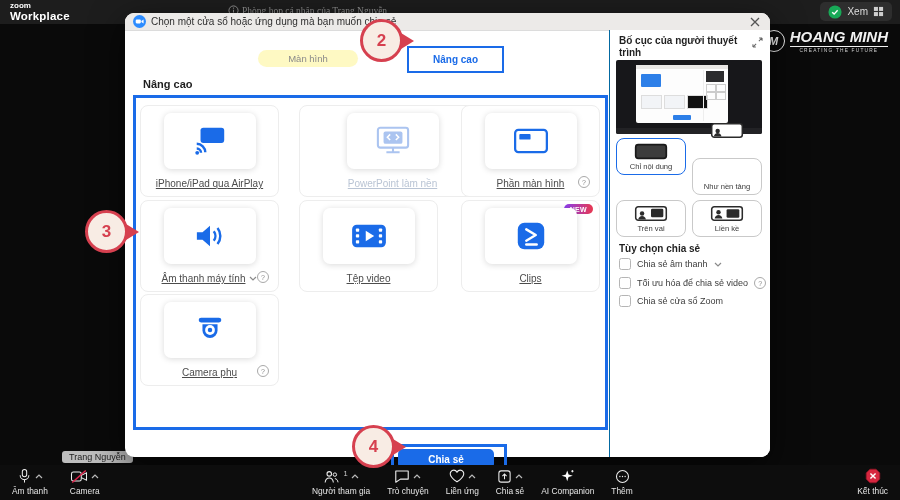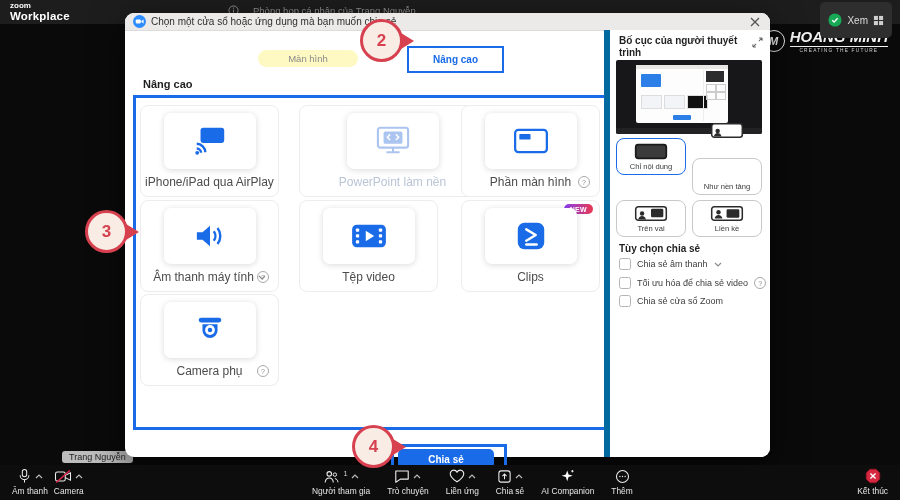--- a/index.html
+++ b/index.html
@@ -5,22 +5,22 @@
   html,body{margin:0;padding:0;background:#000;}
   .stage{position:relative;width:900px;height:500px;background:#0a0a0a;overflow:hidden;
          font-family:"Liberation Sans","DejaVu Sans",sans-serif;-webkit-font-smoothing:antialiased;}
   svg{display:block;}
 
   
   .topbar{position:absolute;top:0;left:0;width:100%;height:24px;background:#1d1d1d;z-index:5;}
   .brand{position:absolute;left:10px;top:2px;color:#fff;line-height:1;}
   .brand-top{font-size:8px;font-weight:700;}
   .brand-bottom{font-size:11.5px;font-weight:700;letter-spacing:.2px;margin-top:1px;}
-  .meeting-info{position:absolute;left:228px;top:5px;display:flex;align-items:center;gap:14px;color:#8f8f8f;font-size:9.5px;}
-  .view-pill{position:absolute;right:8px;top:2px;height:36px;background:#2e2e2e;border-radius:5px;
+  .meeting-info{position:absolute;left:228px;top:5px;display:flex;align-items:center;gap:3px;color:#8f8f8f;font-size:9.5px;font-family:Liberation Serif, serif;}
+  .view-pill{position:absolute;right:8px;top:2px;height:19px;background:#2e2e2e;border-radius:5px;
              display:flex;align-items:center;gap:5px;padding:0 8px;color:#ddd;font-size:10px;z-index:6;}
 
   
   .watermark{position:absolute;top:28px;right:12px;display:flex;align-items:center;gap:5px;color:#f2f2f2;z-index:4;}
   .wm-circle{width:20px;height:20px;border:1.6px solid #f2f2f2;border-radius:50%;display:flex;
              align-items:center;justify-content:center;font-size:11px;font-style:italic;font-weight:700;}
   .wm-title{font-size:15px;font-weight:800;font-style:italic;border-bottom:1.5px solid #f2f2f2;padding-bottom:1px;}
   .wm-tag{font-size:4.8px;letter-spacing:1.2px;color:#cfcfcf;margin-top:1px;text-align:center;}
 
   
@@ -36,35 +36,35 @@
             display:flex;align-items:center;justify-content:center;font-size:9.5px;color:#8a8a8a;}
   .tab-adv-box{position:absolute;left:282px;top:16px;width:93px;height:23px;border:2.5px solid #1a6be8;background:#fff;
                display:flex;align-items:center;justify-content:center;font-size:10px;font-weight:700;color:#1a6be8;}
   .section-label{position:absolute;left:18px;top:48px;font-size:11px;font-weight:700;color:#1f1f1f;}
   .grid-box{position:absolute;left:8px;top:65px;width:469px;height:329px;border:3px solid #1a6be8;}
 
   .card{position:absolute;width:137px;height:90px;background:#fff;border:1px solid #ededed;border-radius:8px;cursor:pointer;}
   .tile{position:absolute;left:50%;transform:translateX(-50%);top:7px;width:92px;height:56px;background:#fff;border-radius:7px;
         box-shadow:0 1px 6px rgba(0,0,0,.15);display:flex;align-items:center;justify-content:center;}
   .card-label-row{position:absolute;bottom:7px;left:4px;right:4px;display:flex;align-items:center;justify-content:center;
-                  gap:4px;font-size:12px;color:#4c4c4c;white-space:nowrap;}
+                  gap:4px;font-size:10px;color:#4c4c4c;white-space:nowrap;text-decoration:underline;}
   .card.disabled .card-label-row{color:#b9c4d4;}
   .help{width:10px;height:10px;border:1px solid #a9a9a9;border-radius:50%;font-size:7px;color:#8a8a8a;
         display:flex;align-items:center;justify-content:center;flex:none;}
   .help-abs{position:absolute;right:9px;bottom:8px;}
   .warn-abs{position:absolute;right:9px;bottom:6px;}
   .badge-new{position:absolute;top:3px;right:6px;background:linear-gradient(90deg,#8a3ff2,#e8384f);color:#fff;
              font-size:7px;font-weight:700;padding:1.5px 6px;border-radius:7px;letter-spacing:.3px;}
 
   .share-annot{position:absolute;left:266px;top:414px;width:110px;height:24px;border:3px solid #1a6be8;}
   .share-btn{position:absolute;left:273px;top:419px;width:96px;height:20px;background:#1a6be8;border:none;border-radius:5px;
              color:#fff;font-size:10px;font-weight:700;display:flex;align-items:center;justify-content:center;cursor:pointer;}
 
   
-  .sidebar{position:absolute;right:0;top:17px;width:160px;bottom:0;background:#fff;border-left:6px solid #0369a1;border-radius:0 0 9px 0;}
+  .sidebar{position:absolute;right:0;top:17px;width:160px;bottom:0;background:#fff;border-left:1px solid #0369a1;border-radius:0 0 9px 0;}
   .sb-title{position:absolute;left:9px;top:5px;width:128px;font-size:10px;font-weight:700;color:#1f1f1f;line-height:1.2;}
   .sb-expand{position:absolute;right:7px;top:7px;cursor:pointer;}
   .sb-preview{position:absolute;left:6px;top:30px;width:146px;height:74px;background:#17171a;border-radius:2px;overflow:hidden;}
   .pv-win{position:absolute;left:20px;top:5px;width:92px;height:58px;background:#fdfdfd;border-radius:2px;}
   .pv-head{position:absolute;top:0;left:0;right:0;height:4px;background:#e9e7e5;}
   .pv-sel{position:absolute;left:5px;top:9px;width:20px;height:13px;background:#2d7fe8;border-radius:1px;}
   .pv-th{position:absolute;top:30px;width:19px;height:12px;background:#f2f4f7;border:.5px solid #ddd;}
   .pv-side{position:absolute;right:2px;top:5px;width:22px;bottom:2px;border-left:1px solid #eee;}
   .pv-side-dark{position:absolute;left:2px;top:1px;width:18px;height:11px;background:#2c2c2e;}
   .pv-dot{position:absolute;width:8px;height:6px;border:.5px solid #ccc;}
@@ -89,21 +89,21 @@
 
   
   .name-pill{position:absolute;left:62px;top:451px;background:#bdbdbd;color:#1d1d1d;font-size:9px;
              padding:1px 7px;border-radius:3px;z-index:6;}
 
   
   .toolbar{position:absolute;left:0;bottom:0;width:100%;height:35px;background:#0d0d0d;z-index:20;}
   .tb-item{display:flex;flex-direction:column;align-items:center;justify-content:flex-start;gap:2px;color:#e6e6e6;
            font-size:8.4px;cursor:pointer;}
   .tb-iconrow{height:16px;display:flex;align-items:center;gap:3px;}
-  .tb-left{position:absolute;left:12px;top:3px;display:flex;gap:6px;}
+  .tb-left{position:absolute;left:12px;top:3px;display:flex;gap:22px;}
   .tb-center{position:absolute;left:312px;top:3px;display:flex;gap:17px;}
   .tb-end{position:absolute;right:12px;top:3px;}
   .tb-count{font-size:7.5px;color:#cfcfcf;align-self:flex-start;margin-top:1px;}
 </style>
 </head>
 <body>
 
 <div class="stage">
 
   <div class="topbar">

